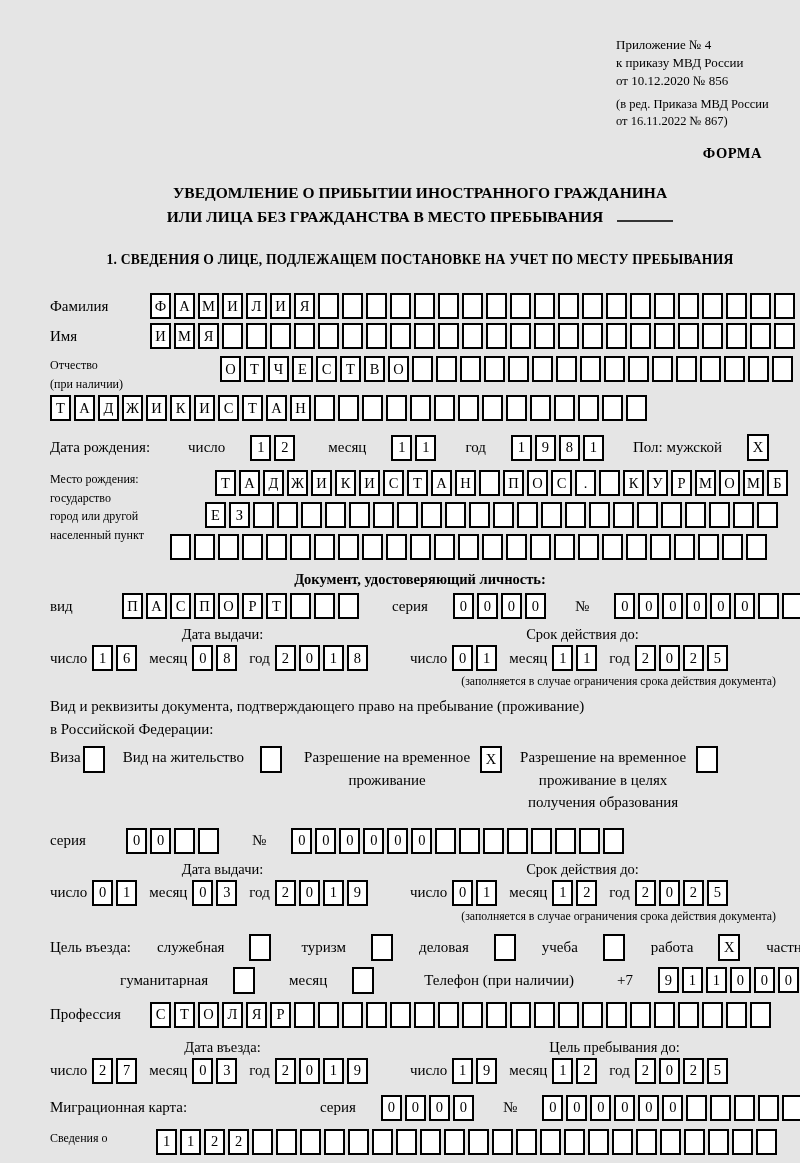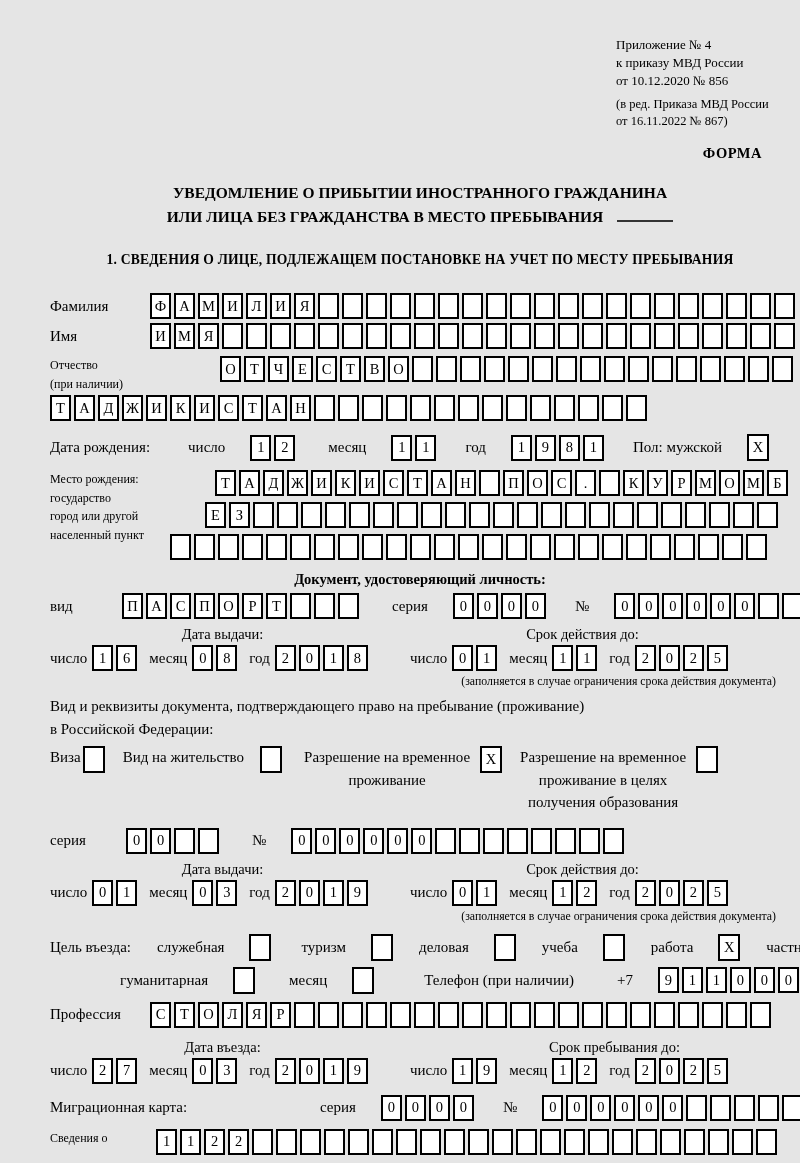--- a/index.html
+++ b/index.html
@@ -570,21 +570,21 @@
         <span class="cell"></span>
         <span class="cell"></span>
         <span class="cell"></span>
         <span class="cell"></span>
         <span class="cell"></span>
       </span>
   </div>
 
   <div class="date-heads" style="margin-top:11px;gap:32px;">
     <span>Дата въезда:</span>
-    <span>Срок пребывания до:</span>
+    <span>Цель пребывания до:</span>
   </div>
   <div class="dategroups">
     <div class="dg">
       <span class="sub">число</span>
       <span class="cells">
           <span class="cell">2</span>
           <span class="cell">7</span>
         </span>
       <span class="sub">месяц</span>
       <span class="cells">

